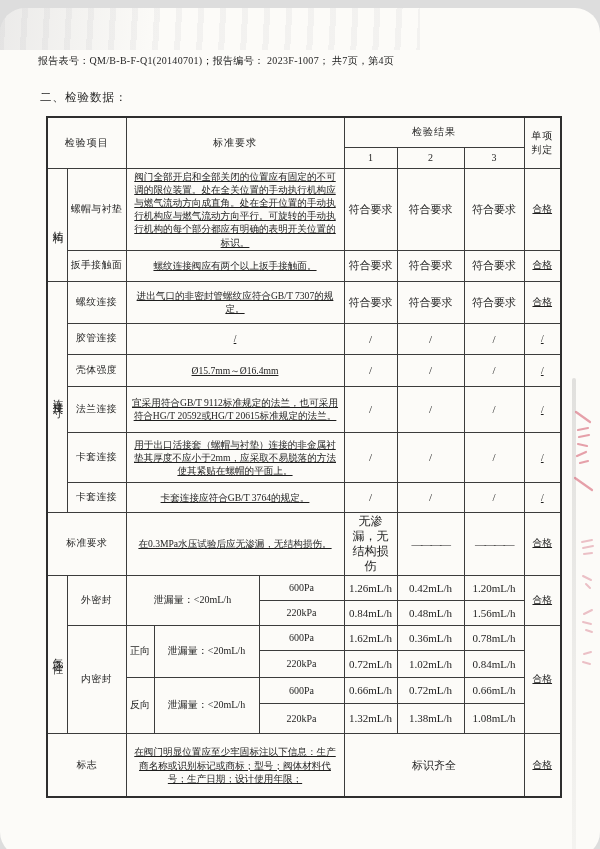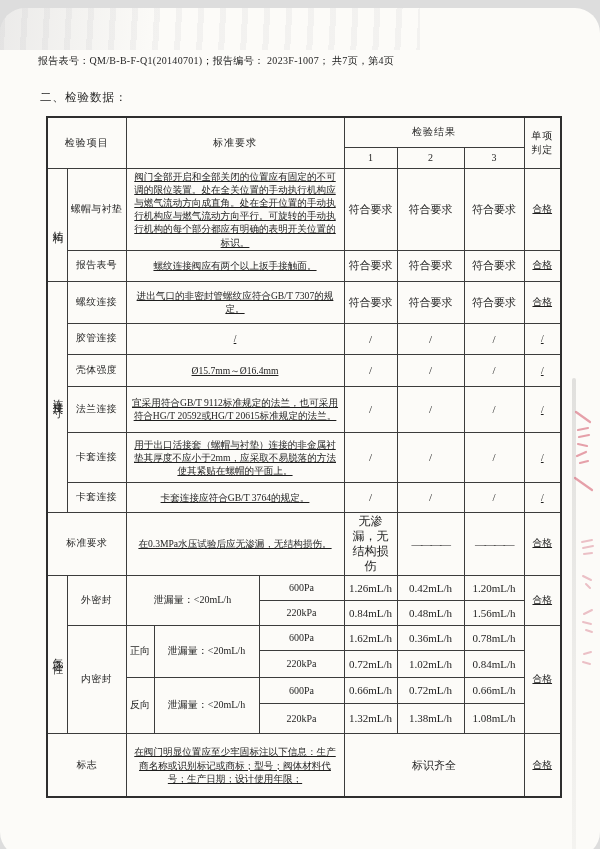--- a/index.html
+++ b/index.html
@@ -103,21 +103,21 @@
     <tr class="r1">
       <td rowspan="2"><span class="vgroup">结构</span></td>
       <td class="item">螺帽与衬垫</td>
       <td colspan="3" class="std">阀门全部开启和全部关闭的位置应有固定的不可调的限位装置。处在全关位置的手动执行机构应与燃气流动方向成直角。处在全开位置的手动执行机构应与燃气流动方向平行。可旋转的手动执行机构的每个部分都应有明确的表明开关位置的标识。</td>
       <td class="res">符合要求</td>
       <td class="res">符合要求</td>
       <td class="res">符合要求</td>
       <td class="judg">合格</td>
     </tr>
     <tr class="r2">
-      <td class="item">报告表号</td>
+      <td class="item">扳手接触面</td>
       <td colspan="3" class="std">螺纹连接阀应有两个以上扳手接触面。</td>
       <td class="res">符合要求</td>
       <td class="res">符合要求</td>
       <td class="res">符合要求</td>
       <td class="judg">合格</td>
     </tr>
 
     <tr class="r3">
       <td rowspan="6"><span class="vgroup">连接尺寸</span></td>
       <td class="item">螺纹连接</td>

